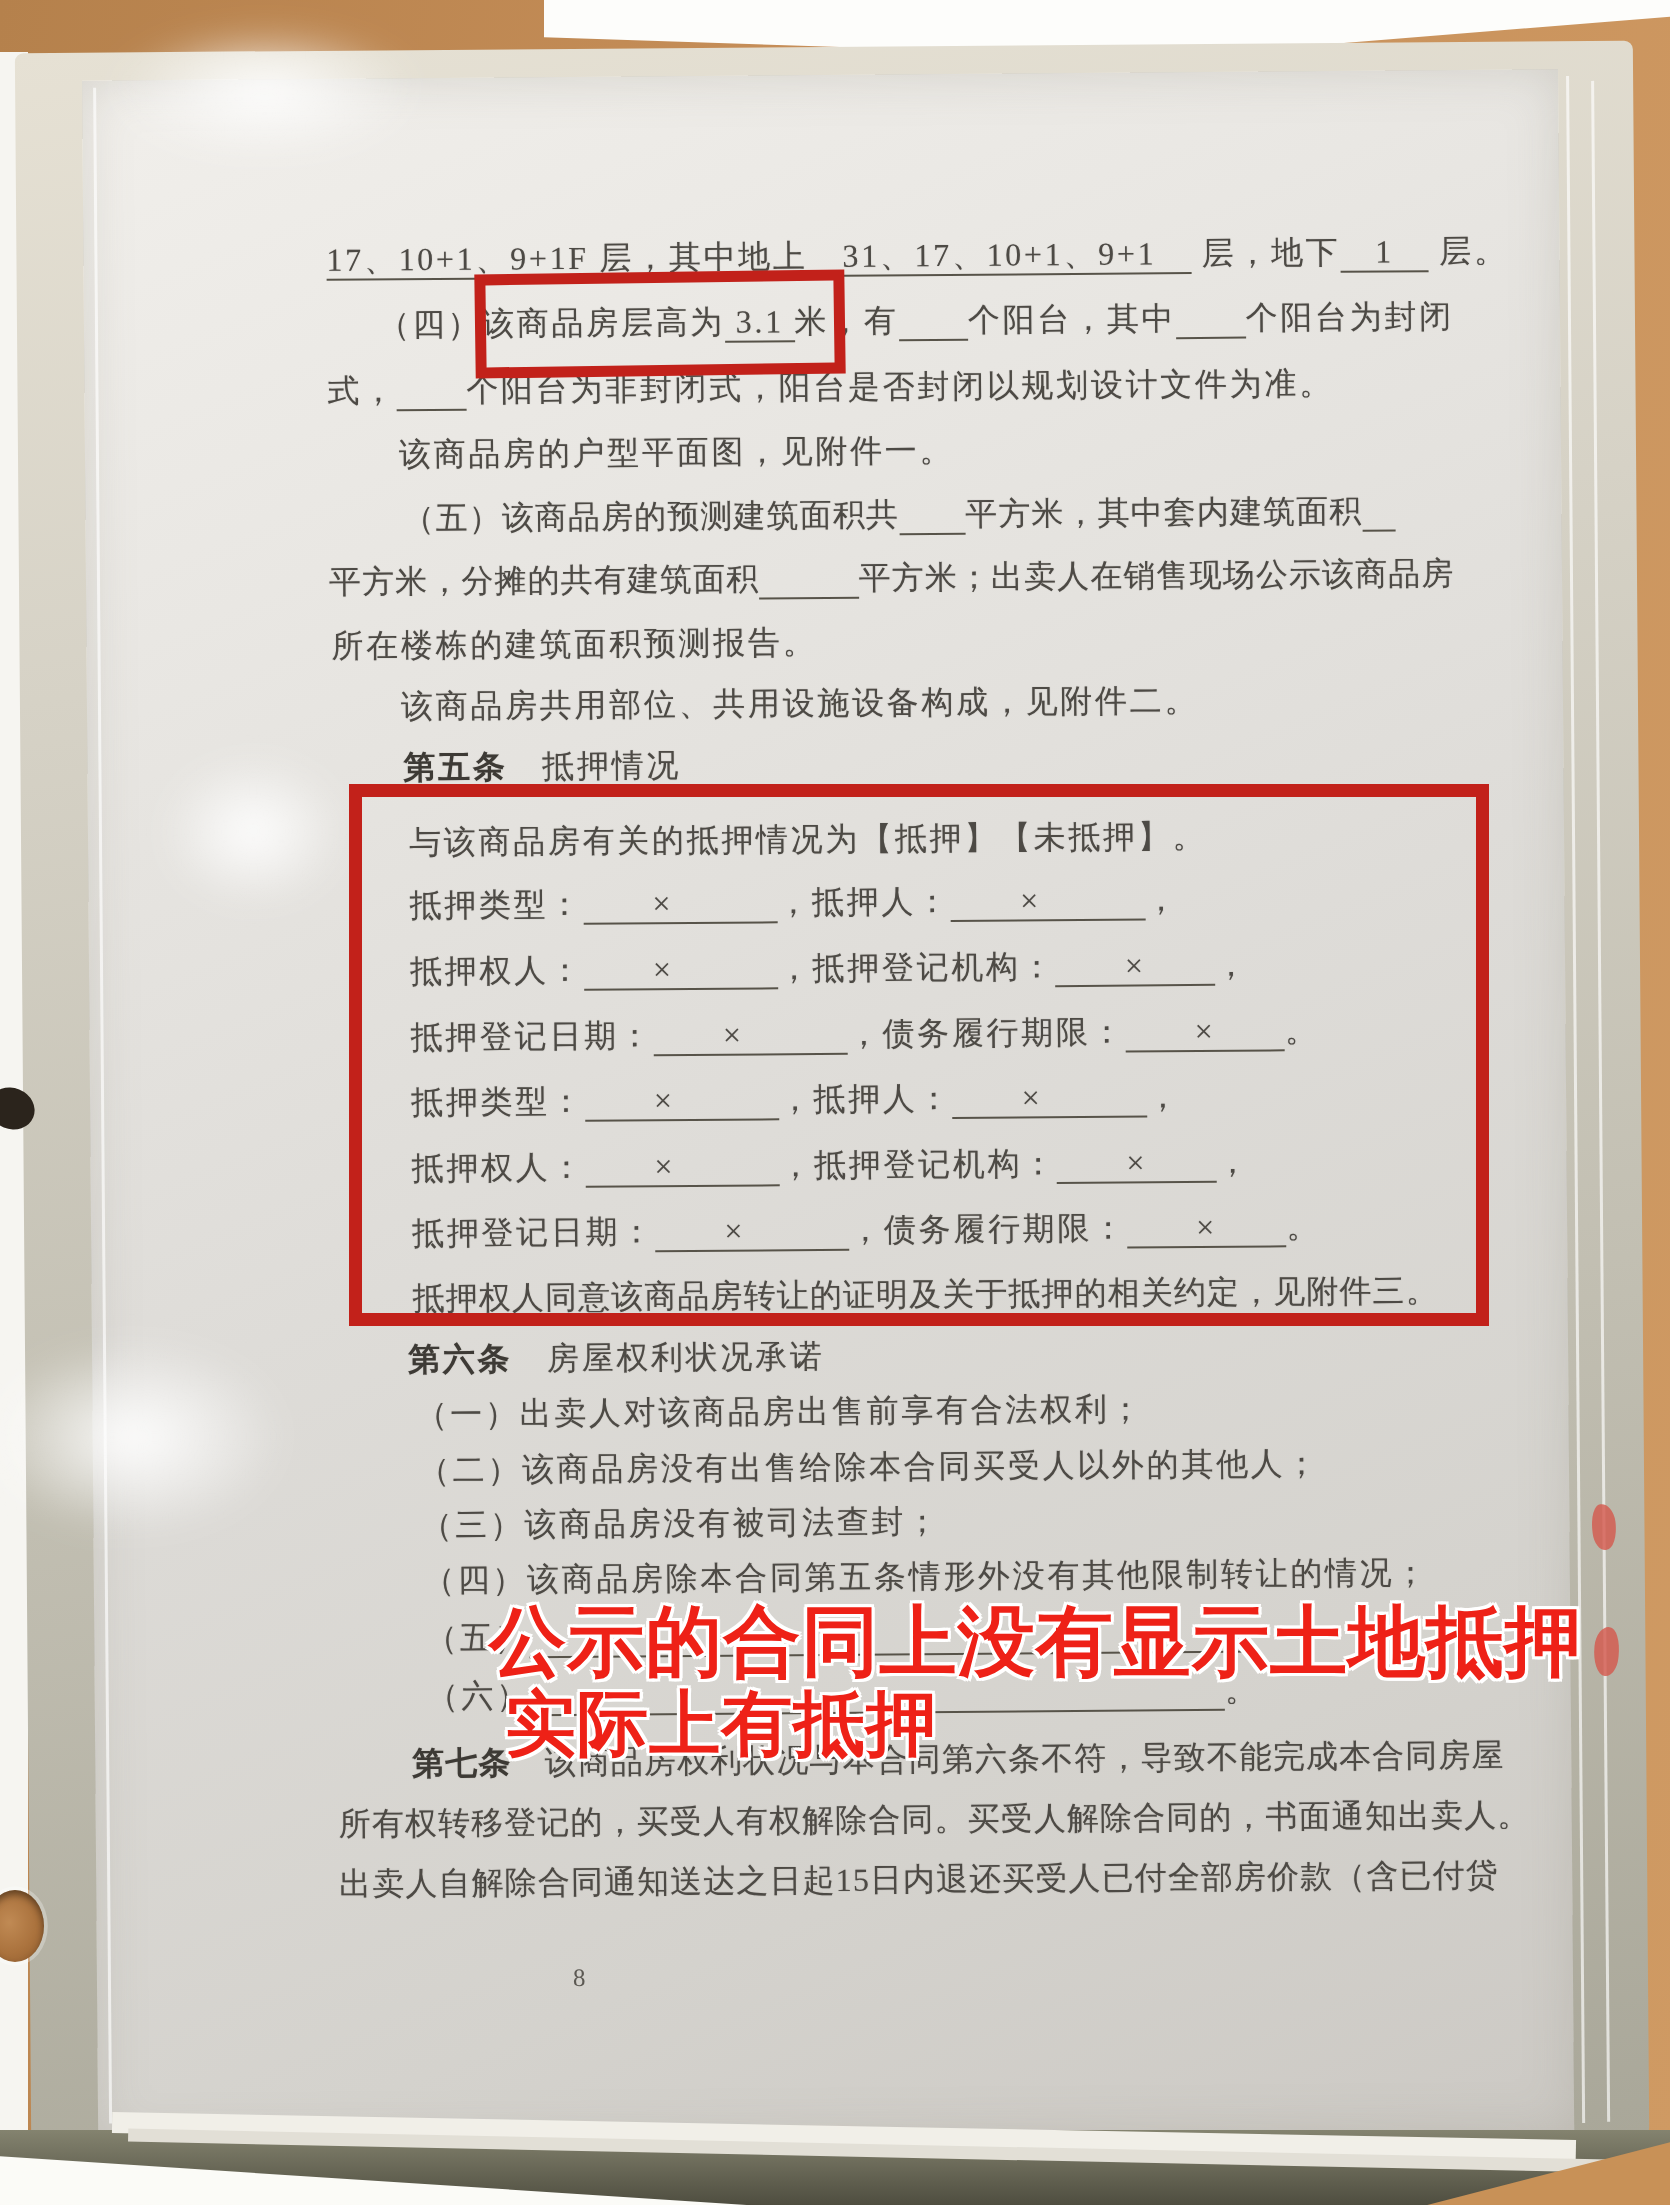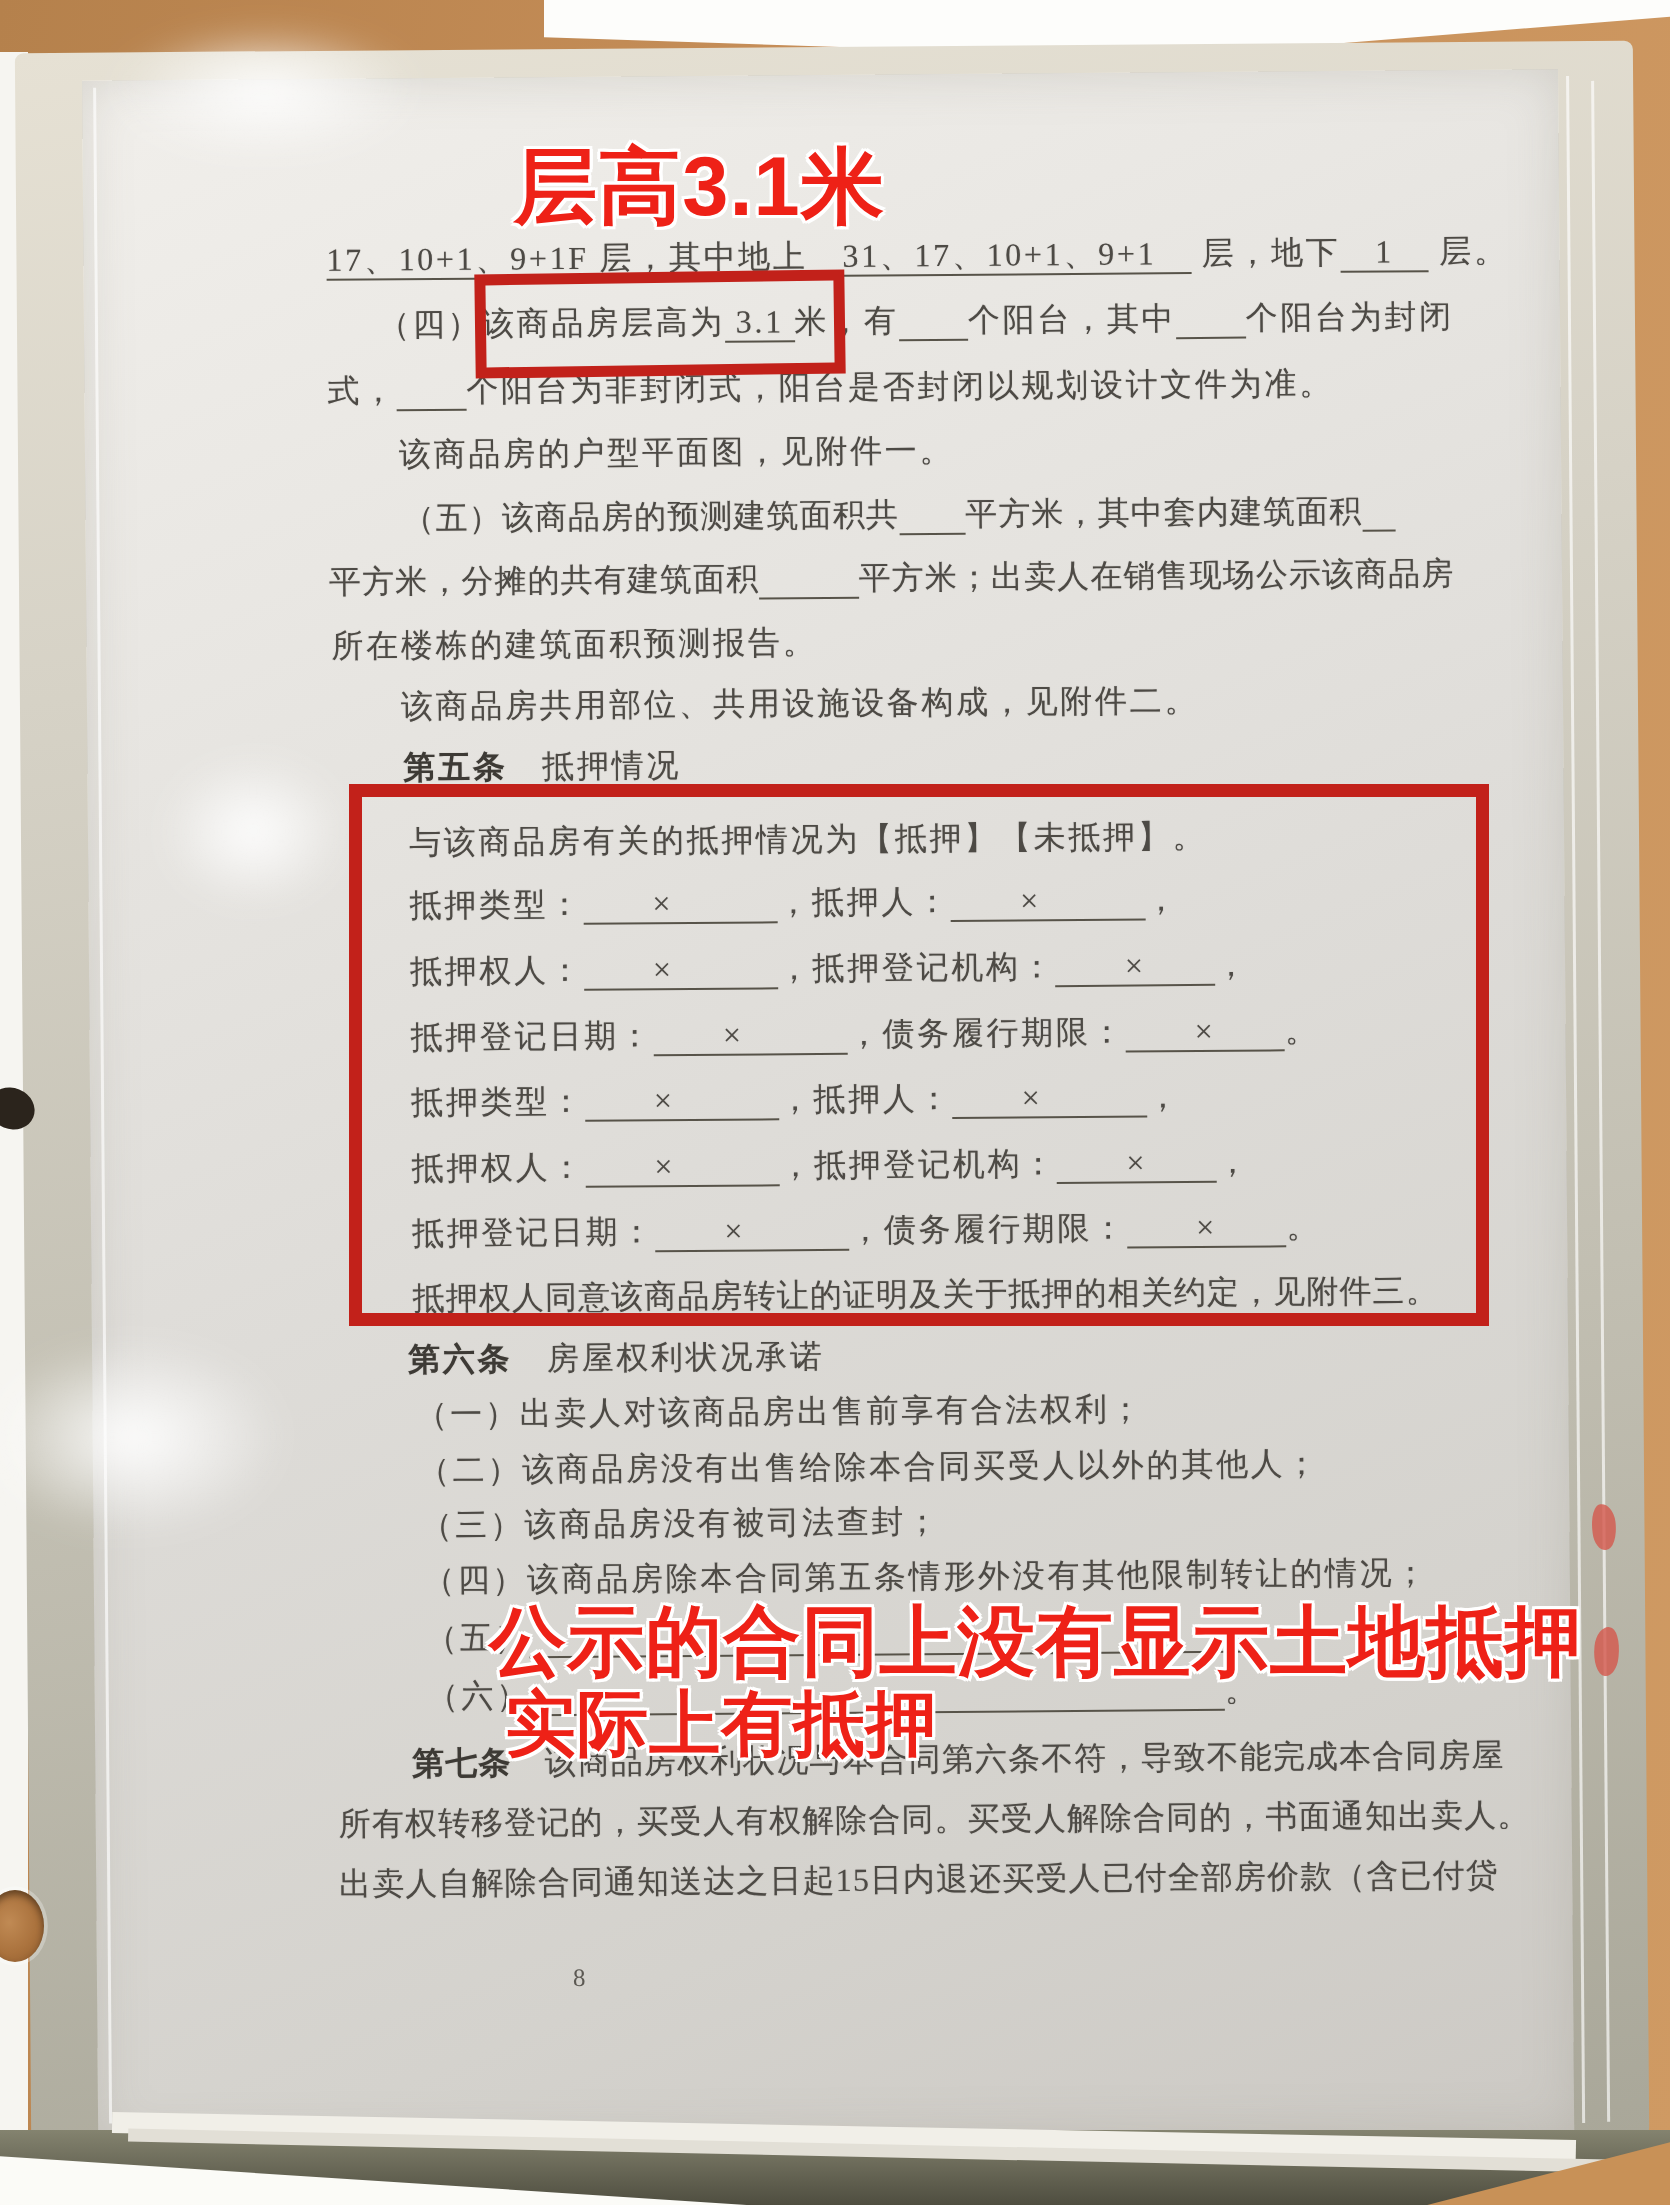--- a/index.html
+++ b/index.html
@@ -97,21 +97,20 @@
   </div>
 
   <div class="abs" style="left:-12px;top:1088px;width:47px;height:41px;background:#2b241c;border-radius:50%;transform:rotate(22deg);"></div>
   <div class="abs" style="left:-14px;top:1890px;width:58px;height:72px;border-radius:50%;
        background:radial-gradient(ellipse at 40% 45%,#c08a54 0%,#aa723d 55%,#8e5b2d 100%);
        box-shadow:inset 0 4.4px 7.6px rgba(0,0,0,.4),0 0 0 3.8px rgba(255,255,255,.28);"></div>
 
   <div class="seal" style="left:1592px;top:1504px;width:24px;height:46px;border-radius:46% 54% 52% 48%/58% 42% 60% 40%;transform:rotate(-7deg);"></div>
   <div class="seal" style="left:1594px;top:1627px;width:25px;height:49px;border-radius:52% 48% 46% 54%/42% 58% 40% 60%;transform:rotate(6deg);"></div>
 
-  <div class="red-note" style="left:514px;top:132px;font-size:83px;">层高3.1米</div>
   <div class="red-box" style="left:475px;top:272px;width:348px;height:82px;border-width:11px;transform:rotate(-0.8deg);"></div>
   <div class="red-box" style="left:349px;top:784px;width:1114px;height:516px;"></div>
   <div class="red-note" style="left:489px;top:1591px;font-size:77px;">公示的合同上没有显示土地抵押</div>
   <div class="red-note" style="left:505px;top:1677px;font-size:71px;">实际上有抵押</div>
 
   <div class="abs bg-bottom-band"></div>
   <div class="abs sheet1"></div>
   <div class="abs sheet2"></div>
   <div class="abs bg-bottomleft-white"></div>
   <div class="abs bg-bottomright-wood"></div>

